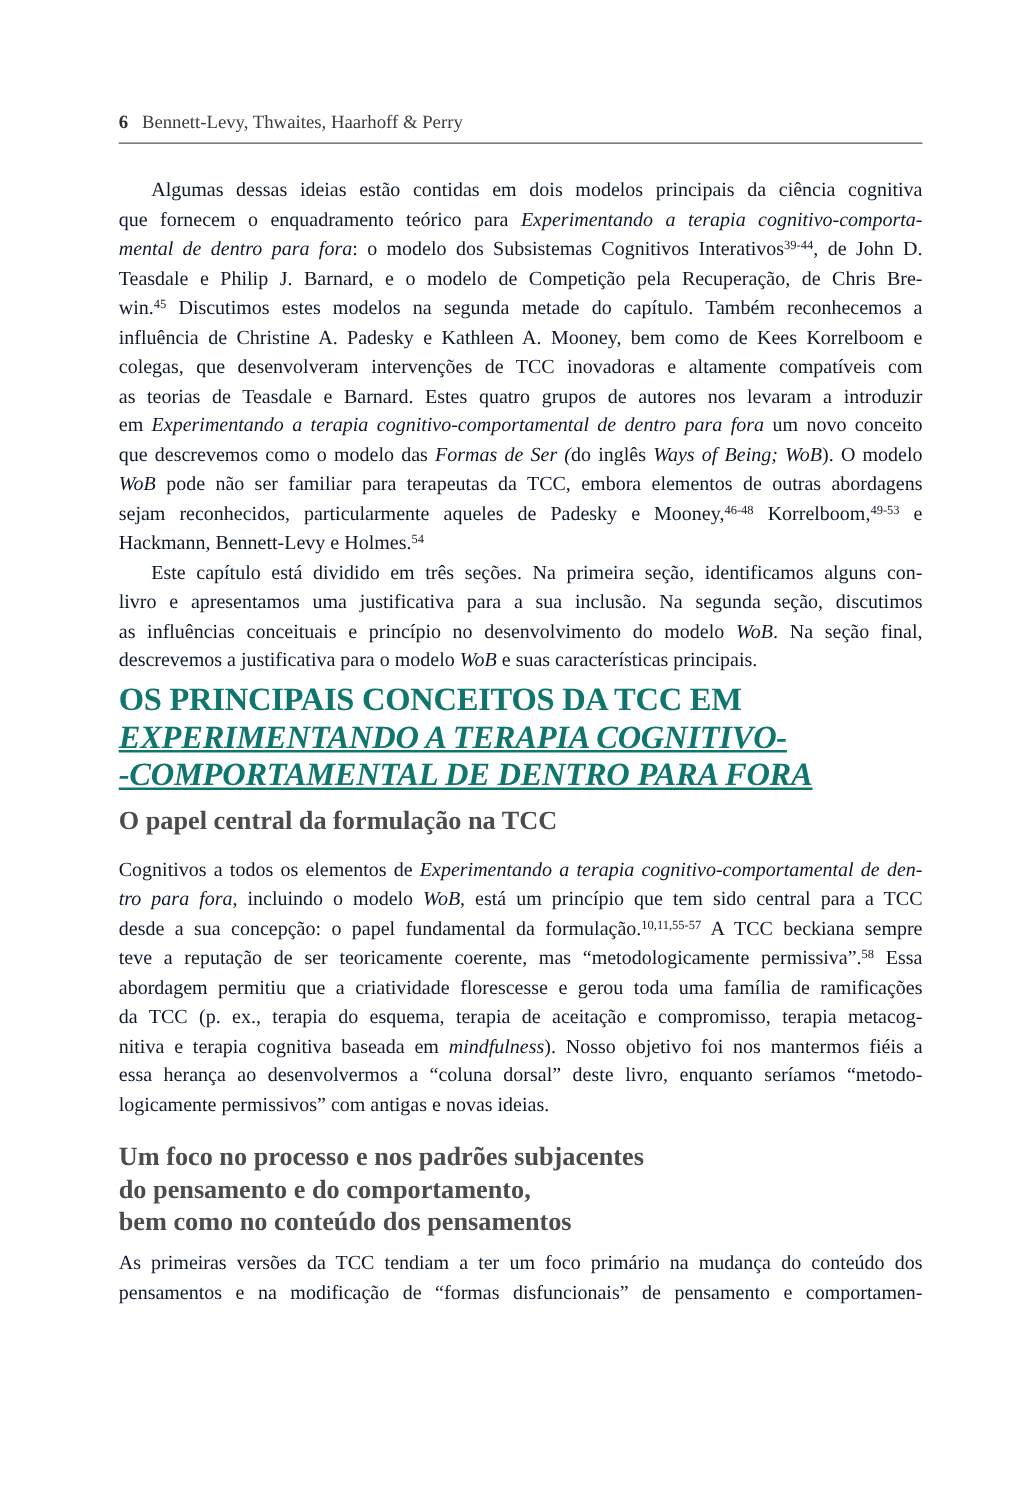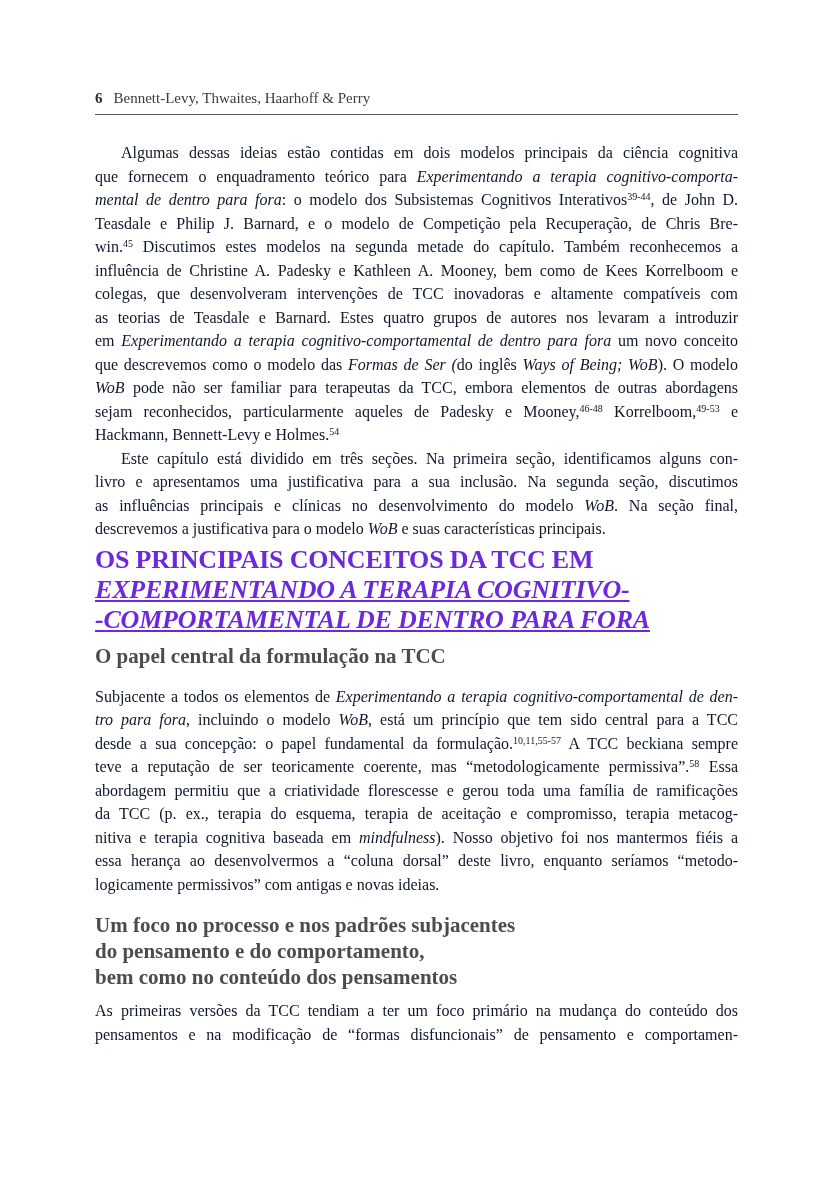--- a/index.html
+++ b/index.html
@@ -38,21 +38,21 @@
     font-size: 10px; line-height: 0;
     position: relative; top: -5px;
     vertical-align: baseline;
     letter-spacing: 0;
   }
   .line i { font-style: italic; }
 
   
   .heading1 {
     font-size: 26px; line-height: 30px;
-    font-weight: 700; color: #6d28d9;
+    font-weight: 700; color: #0f766e;
     letter-spacing: -0.2px;
   }
   .heading1 .hline.it { font-style: italic; text-decoration: underline; }
   .heading2 {
     font-size: 21px; line-height: 26px;
     font-weight: 700; color: #4c4c4c;
   }
 
   
   [data-name="paragraph-1"] { margin-top: 26px; }
@@ -82,33 +82,33 @@
         <div class="line" data-name="paragraph-1-line-8"><span data-name="text-run">as teorias de Teasdale e Barnard. Estes quatro grupos de autores nos levaram a introduzir</span></div>
         <div class="line" data-name="paragraph-1-line-9"><span data-name="text-run">em </span><i data-name="text-run">Experimentando a terapia cognitivo-comportamental de dentro para fora</i><span data-name="text-run"> um novo conceito</span></div>
         <div class="line" data-name="paragraph-1-line-10"><span data-name="text-run">que descrevemos como o modelo das </span><i data-name="text-run">Formas de Ser (</i><span data-name="text-run">do inglês </span><i data-name="text-run">Ways of Being; WoB</i><span data-name="text-run">). O modelo</span></div>
         <div class="line" data-name="paragraph-1-line-11"><i data-name="text-run">WoB</i><span data-name="text-run"> pode não ser familiar para terapeutas da TCC, embora elementos de outras abordagens</span></div>
         <div class="line" data-name="paragraph-1-line-12"><span data-name="text-run">sejam reconhecidos, particularmente aqueles de Padesky e Mooney,</span><sup data-name="reference-superscript">46-48</sup><span data-name="text-run"> Korrelboom,</span><sup data-name="reference-superscript">49-53</sup><span data-name="text-run"> e</span></div>
         <div class="line end" data-name="paragraph-1-line-13"><span data-name="text-run">Hackmann, Bennett-Levy e Holmes.</span><sup data-name="reference-superscript">54</sup></div>
       </div>
       <div data-name="paragraph-2" class="paragraph">
         <div class="line indent" data-name="paragraph-2-line-1"><span data-name="text-run">Este capítulo está dividido em três seções. Na primeira seção, identificamos alguns con-</span></div>
         <div class="line" data-name="paragraph-2-line-3"><span data-name="text-run">livro e apresentamos uma justificativa para a sua inclusão. Na segunda seção, discutimos</span></div>
-        <div class="line" data-name="paragraph-2-line-4"><span data-name="text-run">as influências principais e clínicas no desenvolvimento do modelo </span><i data-name="text-run">WoB</i><span data-name="text-run">. Na seção final,</span></div>
+        <div class="line" data-name="paragraph-2-line-4"><span data-name="text-run">as influências conceituais e princípio no desenvolvimento do modelo </span><i data-name="text-run">WoB</i><span data-name="text-run">. Na seção final,</span></div>
         <div class="line end" data-name="paragraph-2-line-5"><span data-name="text-run">descrevemos a justificativa para o modelo </span><i data-name="text-run">WoB</i><span data-name="text-run"> e suas características principais.</span></div>
       </div>
       <div data-name="section-heading" class="heading1">
         <div class="hline" data-name="section-heading-line-1">OS PRINCIPAIS CONCEITOS DA TCC EM</div>
         <div class="hline it" data-name="section-heading-line-2">EXPERIMENTANDO A TERAPIA COGNITIVO-</div>
         <div class="hline it" data-name="section-heading-line-3">-COMPORTAMENTAL DE DENTRO PARA FORA</div>
       </div>
       <div data-name="subsection-heading-formulacao" class="heading2">
         <div class="hline" data-name="subsection-heading-formulacao-line-1">O papel central da formulação na TCC</div>
       </div>
       <div data-name="paragraph-3" class="paragraph">
-        <div class="line" data-name="paragraph-3-line-1"><span data-name="text-run">Subjacente a todos os elementos de </span><i data-name="text-run">Experimentando a terapia cognitivo-comportamental de den-</i></div>
+        <div class="line" data-name="paragraph-3-line-1"><span data-name="text-run">Cognitivos a todos os elementos de </span><i data-name="text-run">Experimentando a terapia cognitivo-comportamental de den-</i></div>
         <div class="line" data-name="paragraph-3-line-2"><i data-name="text-run">tro para fora</i><span data-name="text-run">, incluindo o modelo </span><i data-name="text-run">WoB</i><span data-name="text-run">, está um princípio que tem sido central para a TCC</span></div>
         <div class="line" data-name="paragraph-3-line-3"><span data-name="text-run">desde a sua concepção: o papel fundamental da formulação.</span><sup data-name="reference-superscript">10,11,55-57</sup><span data-name="text-run"> A TCC beckiana sempre</span></div>
         <div class="line" data-name="paragraph-3-line-4"><span data-name="text-run">teve a reputação de ser teoricamente coerente, mas “metodologicamente permissiva”.</span><sup data-name="reference-superscript">58</sup><span data-name="text-run"> Essa</span></div>
         <div class="line" data-name="paragraph-3-line-5"><span data-name="text-run">abordagem permitiu que a criatividade florescesse e gerou toda uma família de ramificações</span></div>
         <div class="line" data-name="paragraph-3-line-6"><span data-name="text-run">da TCC (p. ex., terapia do esquema, terapia de aceitação e compromisso, terapia metacog-</span></div>
         <div class="line" data-name="paragraph-3-line-7"><span data-name="text-run">nitiva e terapia cognitiva baseada em </span><i data-name="text-run">mindfulness</i><span data-name="text-run">). Nosso objetivo foi nos mantermos fiéis a</span></div>
         <div class="line" data-name="paragraph-3-line-8"><span data-name="text-run">essa herança ao desenvolvermos a “coluna dorsal” deste livro, enquanto seríamos “metodo-</span></div>
         <div class="line end" data-name="paragraph-3-line-9"><span data-name="text-run">logicamente permissivos” com antigas e novas ideias.</span></div>
       </div>
       <div data-name="subsection-heading-foco" class="heading2">

